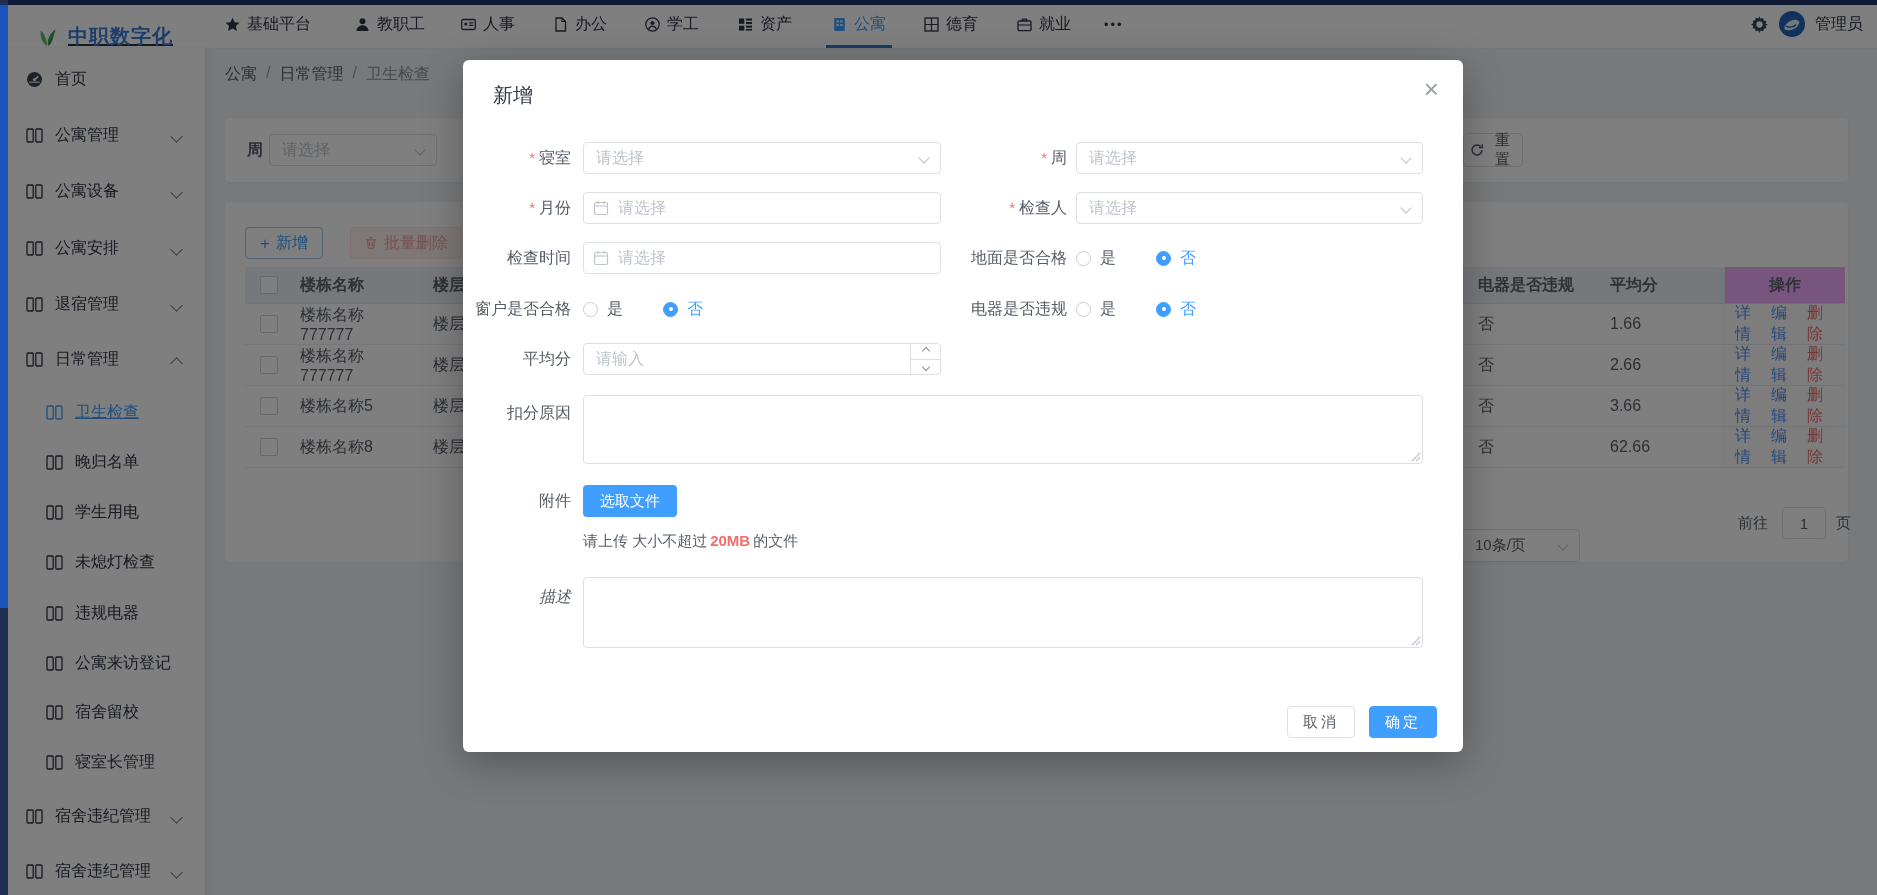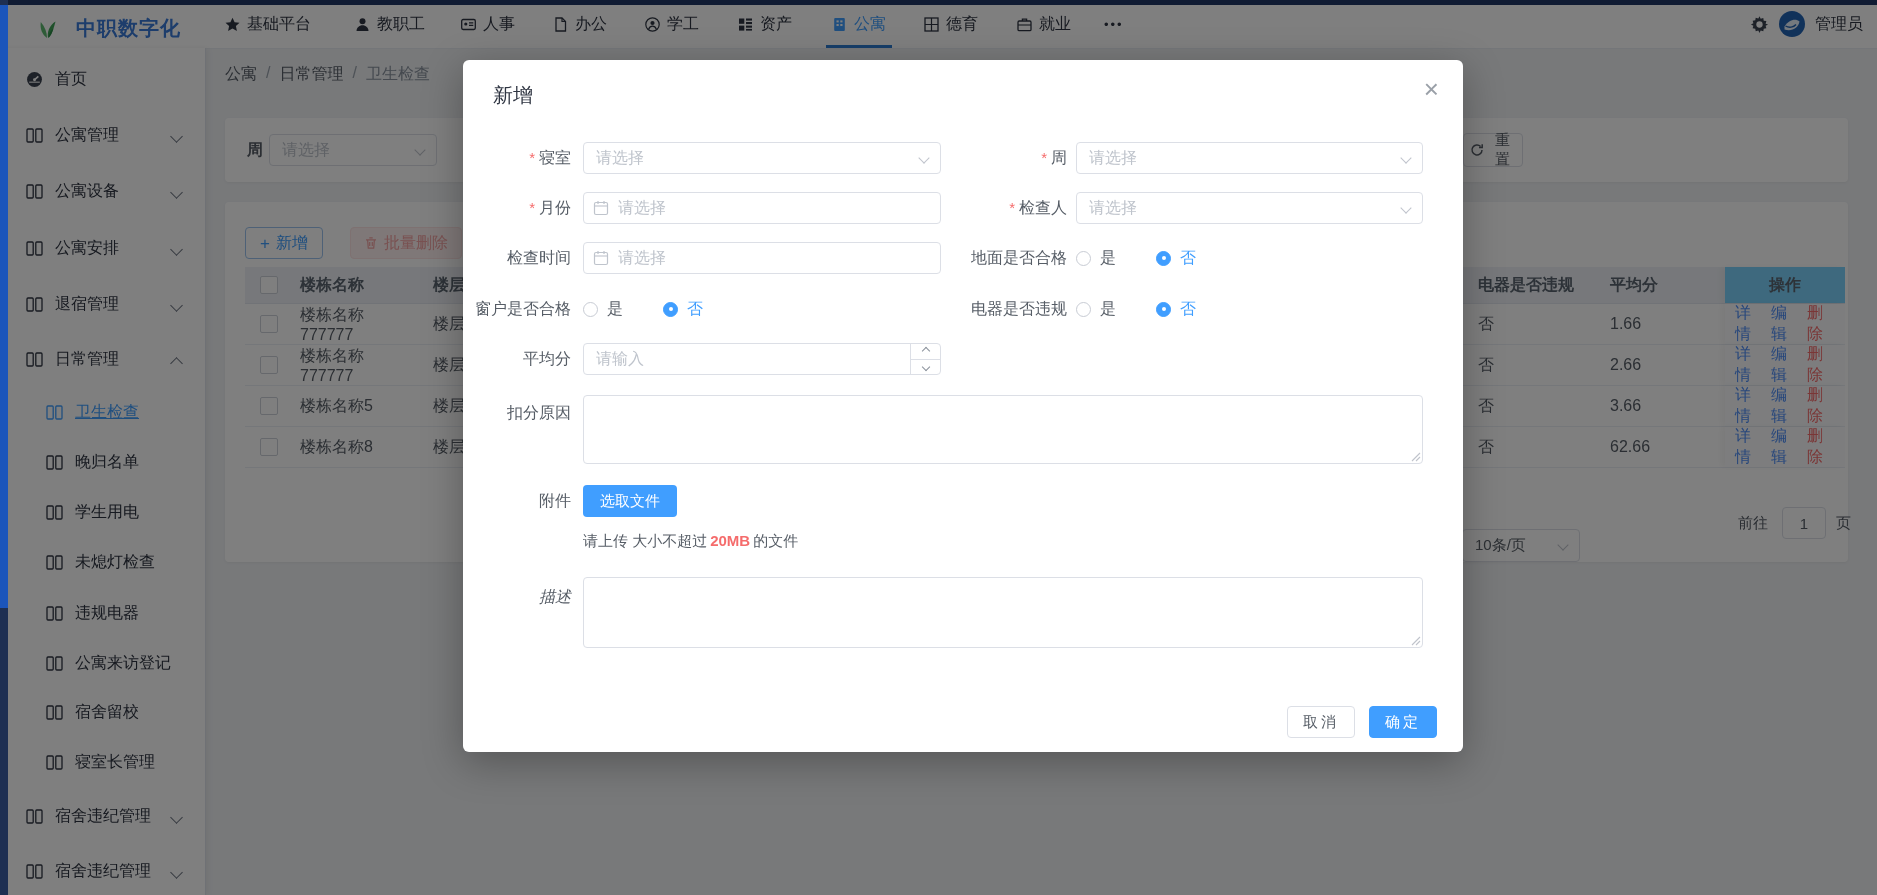--- a/index.html
+++ b/index.html
@@ -1,21 +1,21 @@
 <!DOCTYPE html>
 <html style="--primary: #409eff; --danger: #f56c6c; --pager-active: #2d7dd2; --logo-blue: #3a7bd8; --logo-green: #3fa257; --scrollbar-thumb: #1b55bb; --scrollbar-track: #1e2f52; --top-edge: #101b33;"><head>
 <meta charset="utf-8">
 <style>
   html,body{margin:0;padding:0;}
   body{width:1877px;height:895px;position:relative;overflow:hidden;background:#f0f2f5;
        font-family:"Liberation Sans","DejaVu Sans",sans-serif;color:#303133;}
   svg{display:block}
   
   .navbar{position:absolute;left:0;top:0;width:1877px;height:48px;background:#fff;border-bottom:1px solid #e9edf2;z-index:1;}
-  .logo{position:absolute;left:36px;top:4px;height:48px;display:flex;align-items:center;gap:16px;}
+  .logo{position:absolute;left:36px;top:12px;height:48px;display:flex;align-items:center;gap:8px;text-decoration:underline;}
   .logo-text{font-size:20px;font-weight:bold;color:var(--logo-blue);letter-spacing:1px;}
   .nav-item{position:absolute;top:0;height:48px;display:flex;align-items:center;gap:7px;font-size:16px;color:#2f3542;cursor:pointer;}
   .nav-item .nicon{color:#2f3542;display:flex;}
   .nav-item.active{color:var(--primary);}
   .nav-item.active .nicon{color:var(--primary);}
   .nav-item.active::after{content:"";position:absolute;left:-6px;right:-6px;bottom:0;height:3px;background:var(--pager-active);}
   .nav-dots{font-size:13px;letter-spacing:2px;color:#2f3542;}
   .nav-right{position:absolute;right:14px;top:0;height:48px;display:flex;align-items:center;gap:9px;}
   .user-name{font-size:16px;color:#2f3542;}
   
@@ -52,21 +52,21 @@
   .trow{display:flex;align-items:stretch;border-bottom:1px solid #ebeef5;background:#fff;}
   .trow.head{background:#eef1f6;border-bottom:1px solid #e3e7ee;}
   .tc{display:flex;align-items:center;padding:0 10px;box-sizing:border-box;font-size:16px;color:#565d66;height:40px;}
   .trow.head .tc{height:36px;font-weight:bold;color:#5b6570;}
   .tc.c-cb{width:48px;justify-content:center;}
   .tc.c-name{width:130px;padding-left:7px;}
   .tc.c-floor{flex:1;}
   .tc.c-viol{width:132px;}
   .tc.c-avg{width:125px;}
   .tc.c-act{width:120px;background:#fafbfd;box-shadow:-4px 0 6px rgba(0,0,0,.04);gap:8px;}
-  .trow.head .tc.c-act{background:#7dd3fc;justify-content:center;}
+  .trow.head .tc.c-act{background:#f0abfc;justify-content:center;}
   .cb{width:16px;height:16px;border:1px solid #ccd1d9;border-radius:2px;background:#fff;cursor:pointer;}
   .lnk{cursor:pointer;font-size:16px;}
   .lnk.blue{color:#4f8ef7;}
   .lnk.red{color:var(--danger);}
   
   .pag{position:absolute;z-index:1;top:507px;height:33px;display:flex;align-items:center;font-size:15px;color:#565d66;}
   .pg-size{left:1462px;width:118px;}
   .pg-box{position:absolute;top:507px;width:32px;height:32px;border-radius:3px;background:#eceef2;display:flex;align-items:center;justify-content:center;cursor:pointer;}
   .pg-box .chev{border-color:#9aa1ab;width:7px;height:7px;}
   .chev.left{transform:rotate(135deg);margin-left:3px;}

